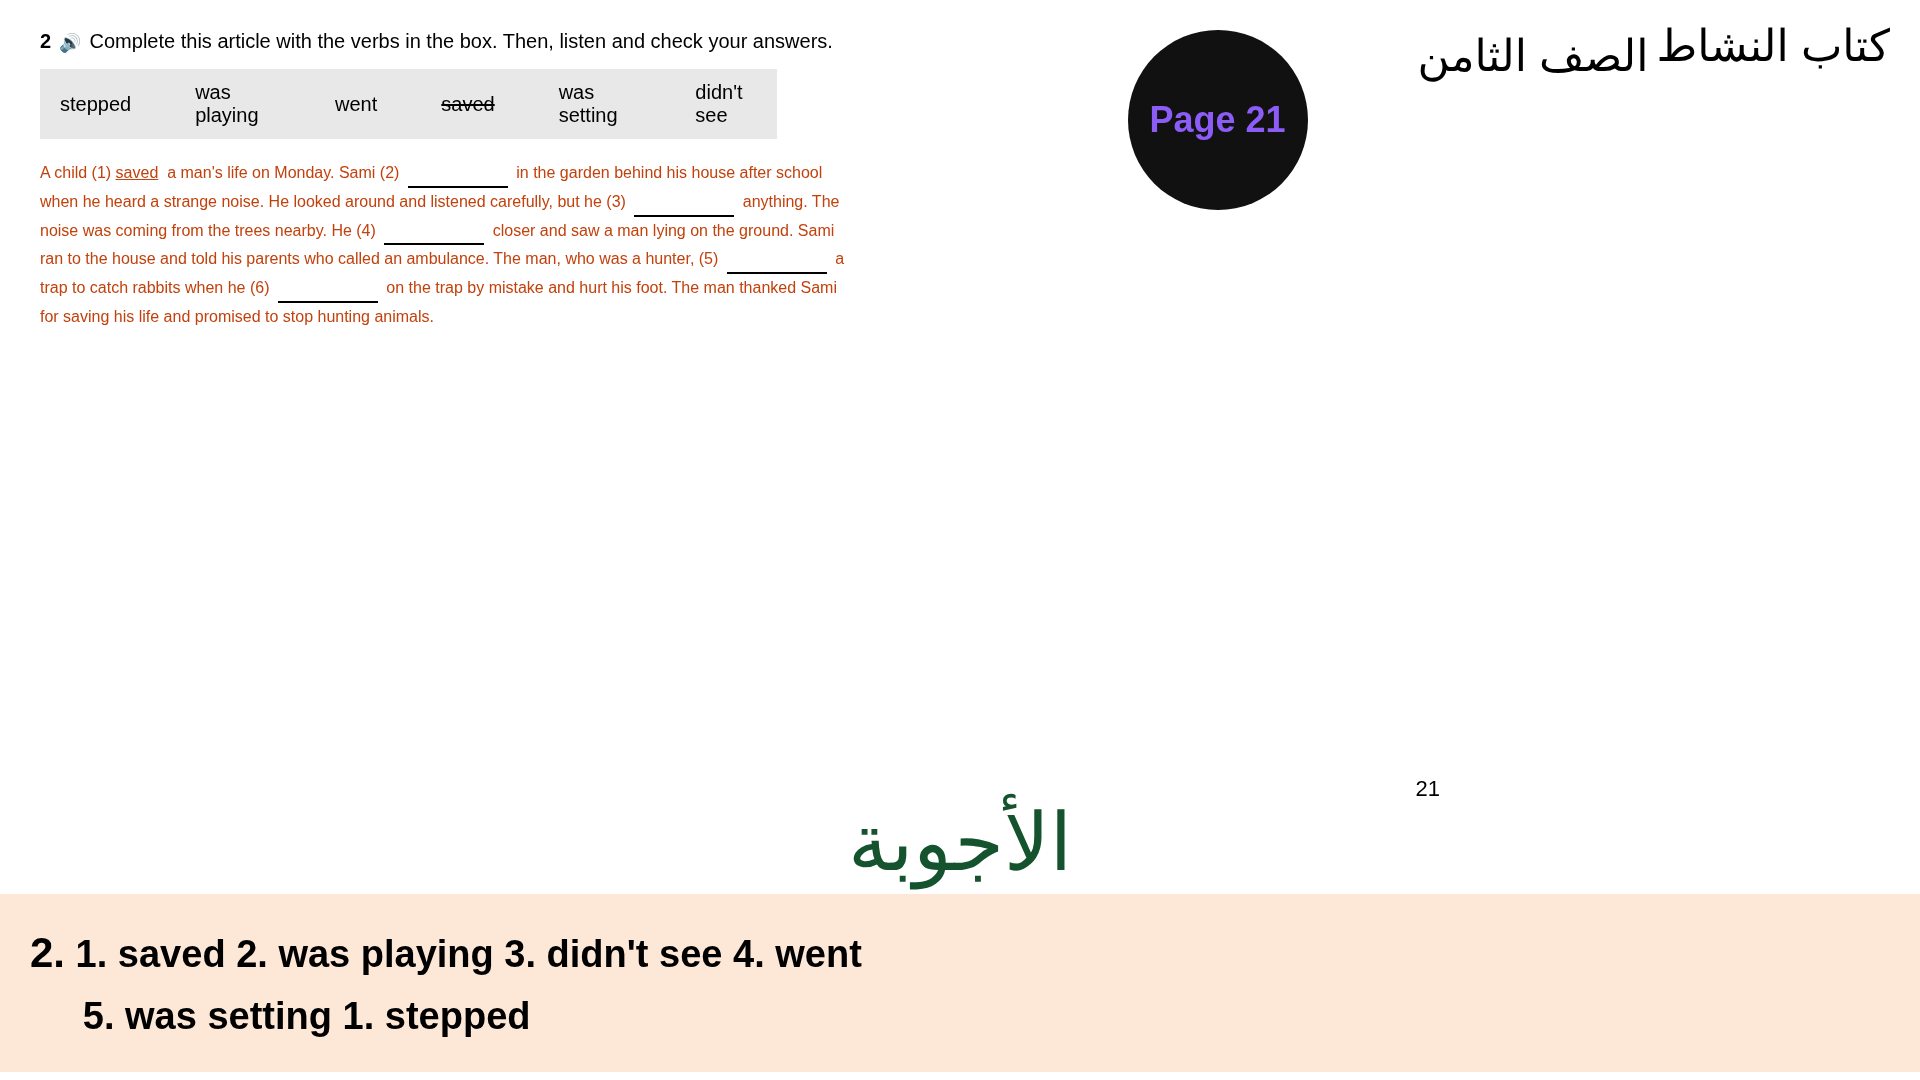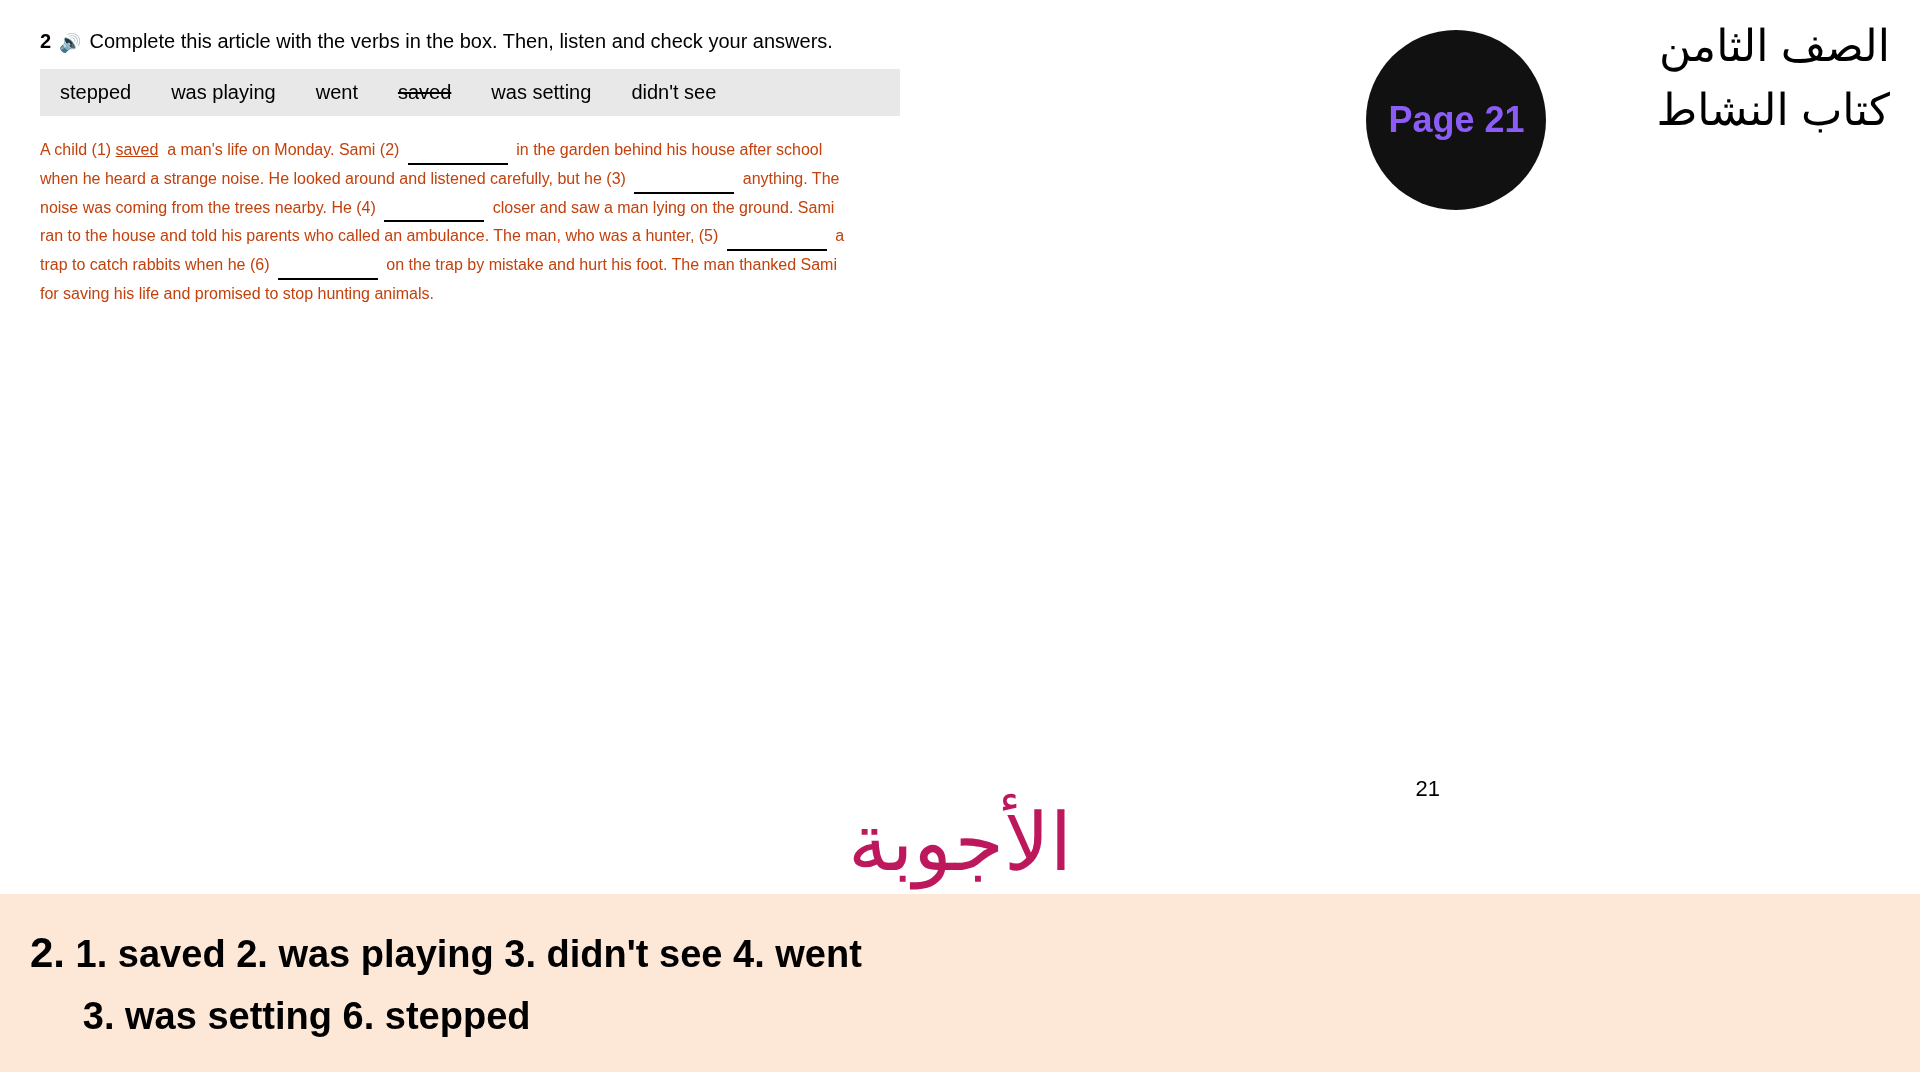--- a/index.html
+++ b/index.html
@@ -47,25 +47,25 @@
       font-size: 18px;
       margin-top: 2px;
     }
 
     .word-box {
       background: #e8e8e8;
       border: none;
       padding: 12px 20px;
       margin-bottom: 20px;
       display: flex;
-      gap: 40px;
+      gap: 64px;
       font-size: 20px;
       color: #000;
       align-items: center;
-      width: 860px;
+      width: 737px;
     }
 
     .word-strikethrough {
       text-decoration: line-through;
     }
 
     .article-text {
       font-size: 16px;
       line-height: 1.8;
       color: #c2410c;
@@ -103,21 +103,21 @@
     .answers-section {
       position: absolute;
       bottom: 8px;
       left: 0;
       right: 0;
     }
 
     .answers-label {
       text-align: center;
       font-size: 80px;
-      color: #be185d;
+      color: #14532d;
       font-family: Liberation Sans, sans-serif;
       margin-bottom: 5px;
       position: relative;
     }
 
     .page-number-small {
       position: absolute;
       top: -20px;
       right: 480px;
       font-size: 22px;
@@ -158,21 +158,21 @@
       align-items: flex-start;
       justify-content: flex-end;
       gap: 30px;
       position: absolute;
       top: 20px;
       right: 30px;
     }
 
     .arabic-labels {
       display: flex;
-      flex-direction: column;
+      flex-direction: row;
       align-items: flex-end;
       gap: 8px;
     }
   </style>
 </head>
 <body>
 
 <div class="main-content">
 
   <div class="exercise-header">
@@ -207,15 +207,15 @@
 
 <div class="answers-section">
   <div style="position: relative; text-align: center;">
     <span class="page-number-small">21</span>
     <div class="answers-label">الأجوبة</div>
   </div>
   <div class="answers-box">
     <span class="answer-number-bold">2.</span>
     <span>1. saved  2. was playing  3. didn't see  4. went</span>
     <br>
-    &nbsp;&nbsp;&nbsp;&nbsp;&nbsp;<span>3. was setting  6. stepped</span>
+    &nbsp;&nbsp;&nbsp;&nbsp;&nbsp;<span>5. was setting  1. stepped</span>
   </div>
 </div>
 
 </body></html>

